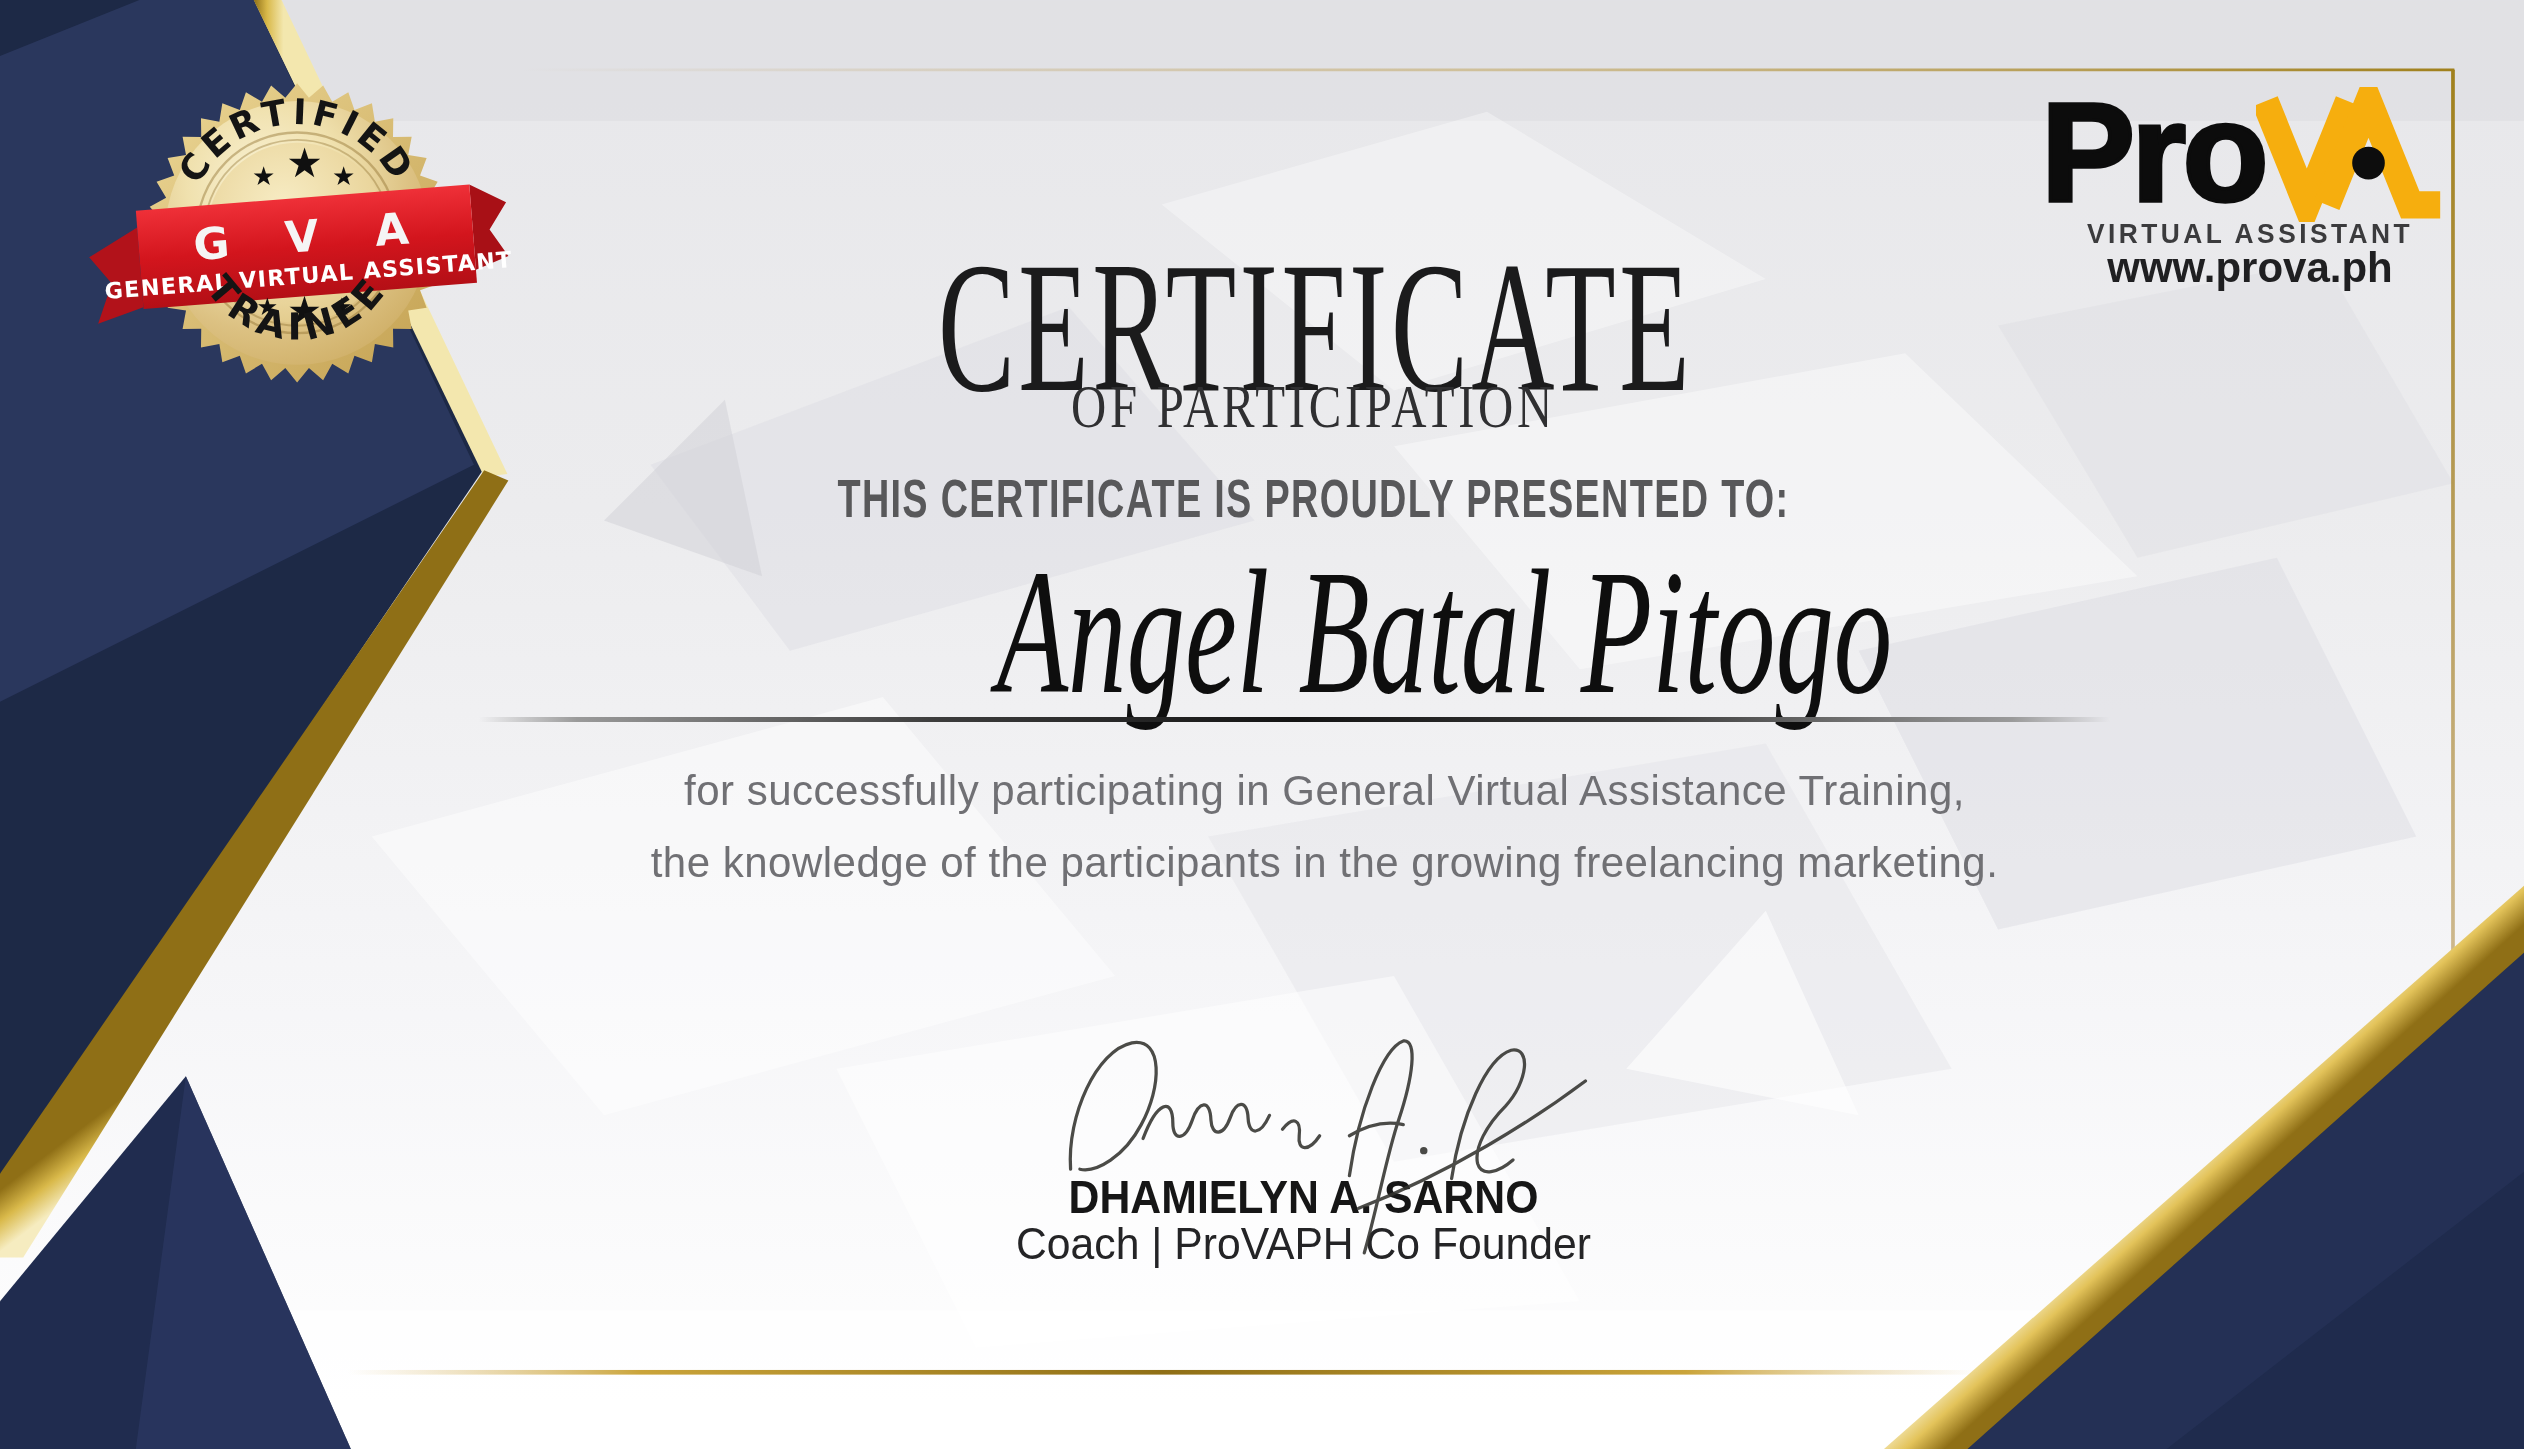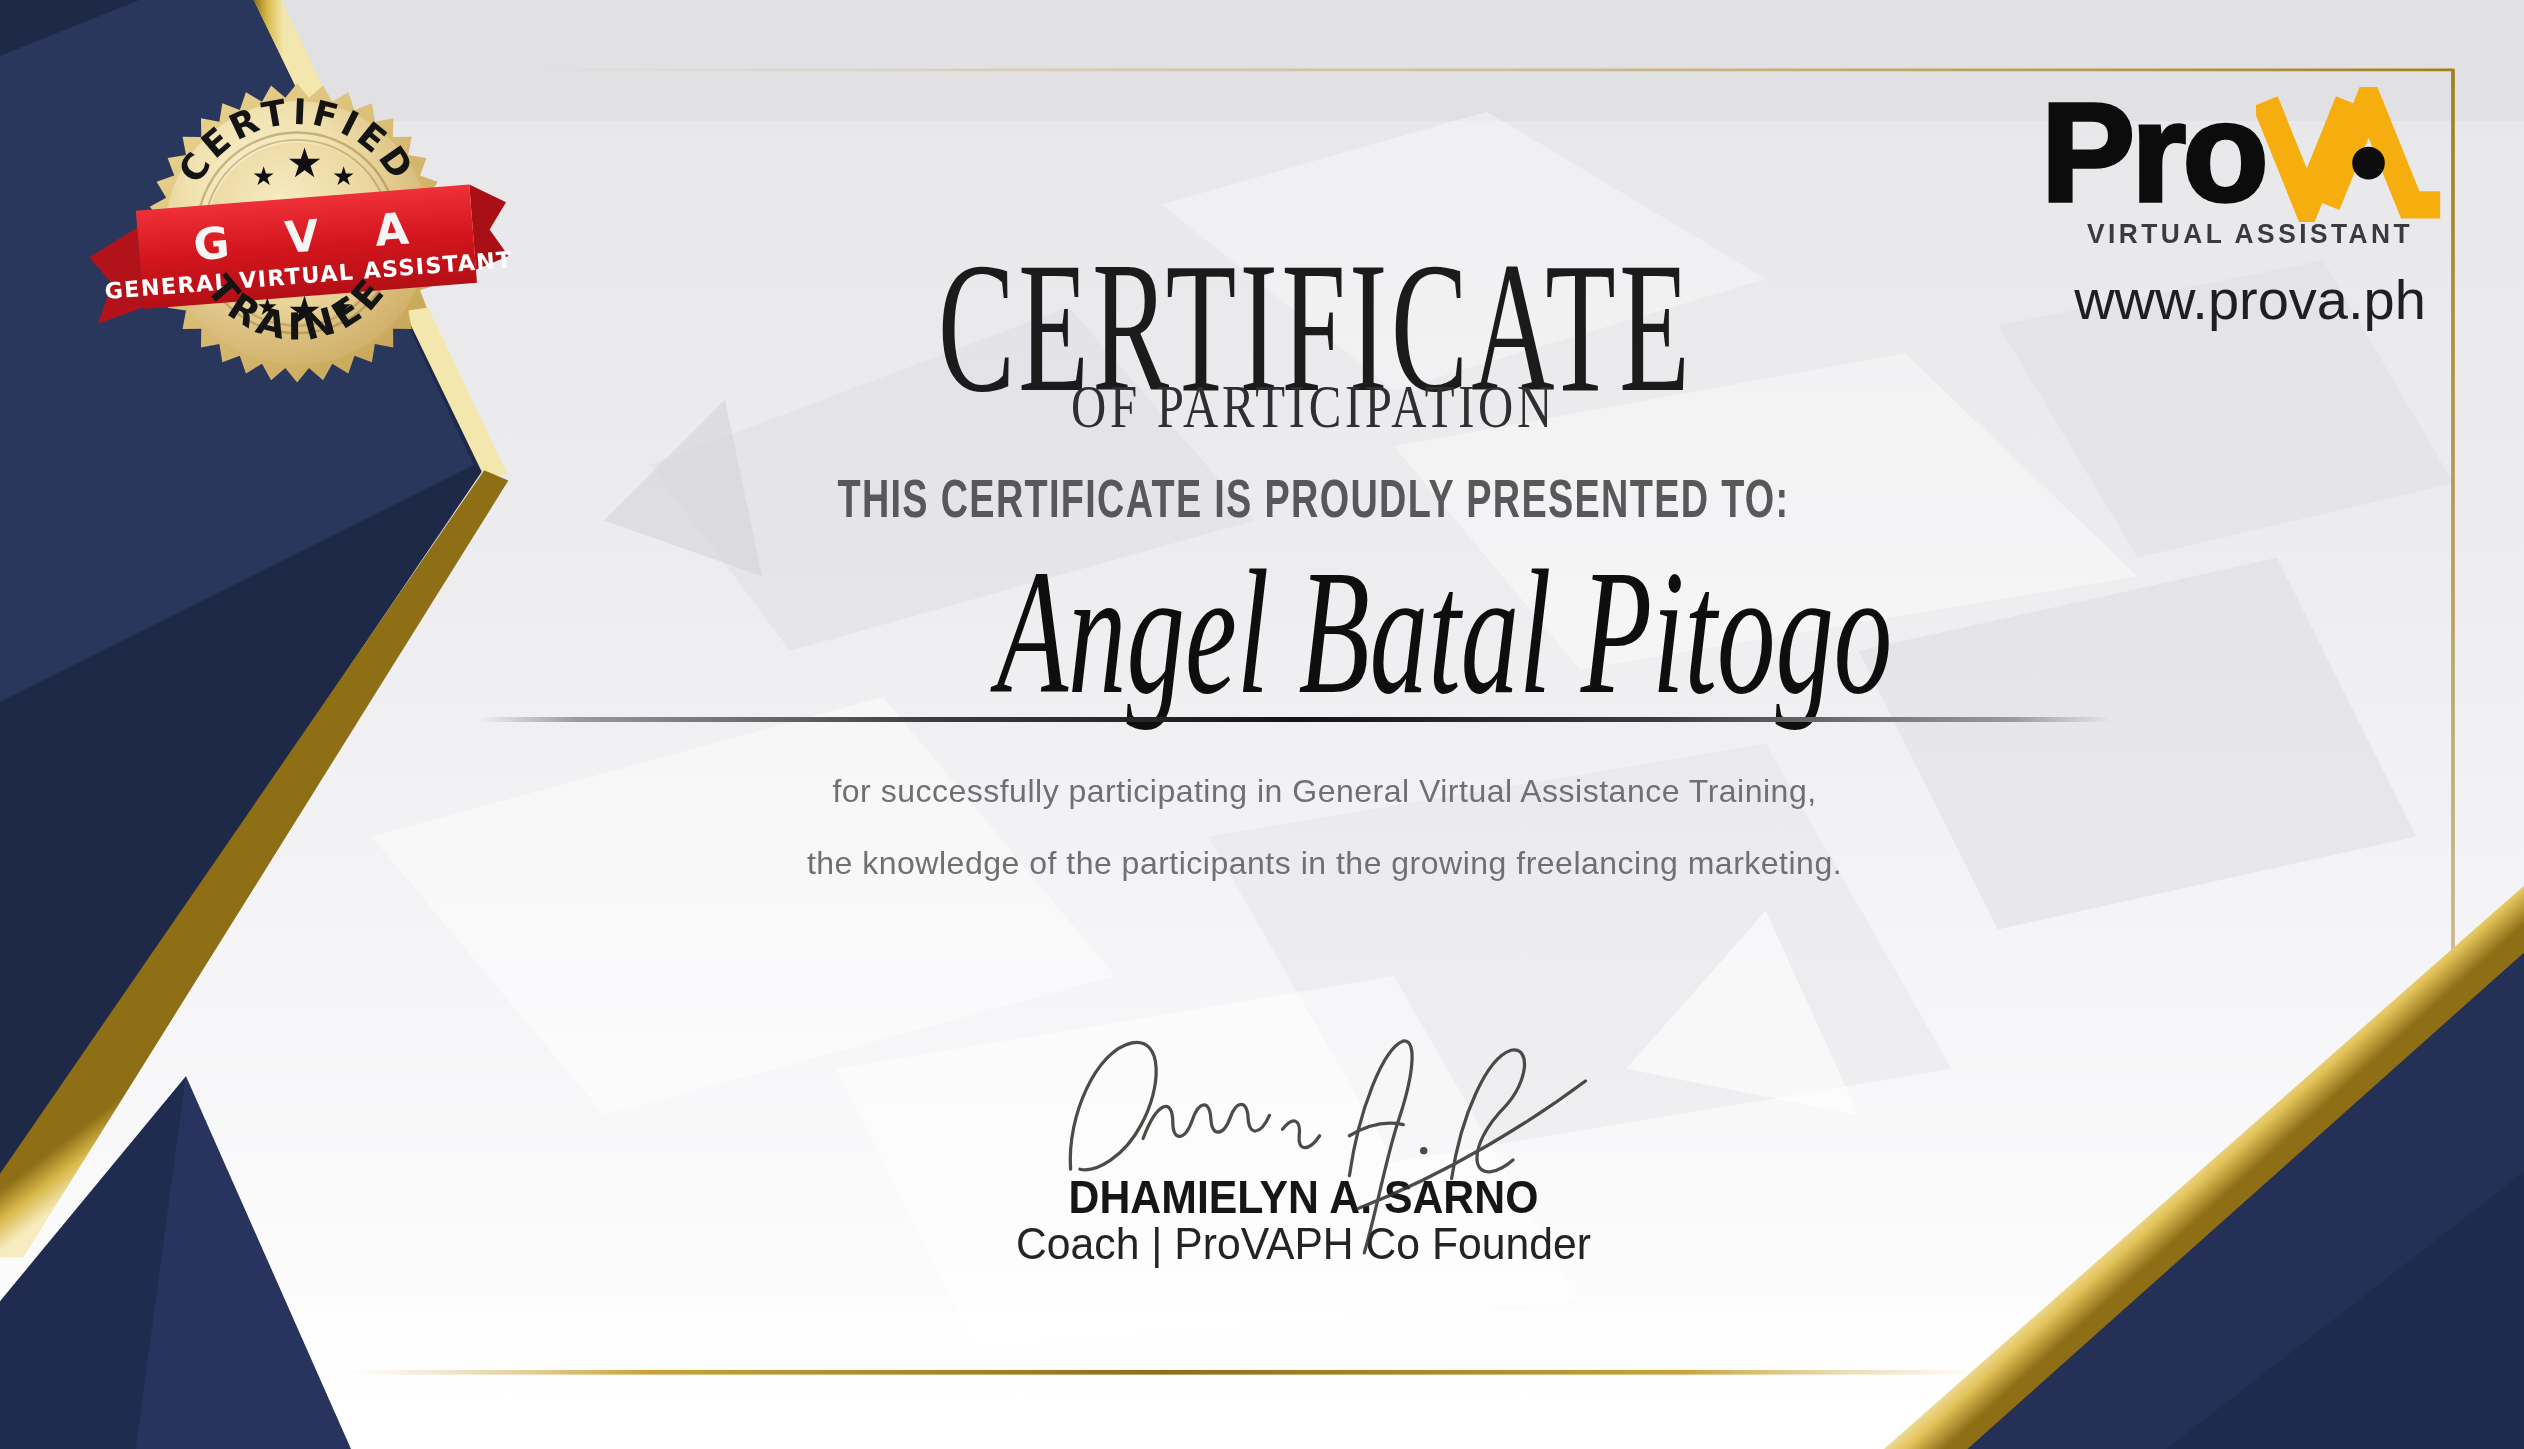--- a/index.html
+++ b/index.html
@@ -13,37 +13,37 @@
   .center-text{position:absolute;text-align:center;white-space:nowrap;}
   #cert-title{left:386px;top:230px;width:1859px;font-family:"Liberation Serif",serif;
     font-size:186px;line-height:195px;letter-spacing:5.6px;color:#1b1b1c;
     transform:scaleX(.62);}
   #cert-subtitle{left:384px;top:374px;width:1859px;font-family:"Liberation Serif",serif;
     font-size:61px;line-height:65px;letter-spacing:4.6px;color:#2f2f31;transform:scaleX(.8);}
   #presented-line{left:384px;top:470px;width:1859px;font-weight:bold;
     font-size:54px;line-height:56px;letter-spacing:1.9px;color:#58585a;transform:scaleX(.7);}
   #recipient-name{left:515px;top:544px;width:1859px;font-family:"Liberation Serif",serif;
     font-style:italic;font-size:177px;line-height:177px;color:#0e0e0e;transform:scaleX(.66);}
-  #body-text{left:395px;top:755px;width:1859px;font-size:32px;line-height:72px;
+  #body-text{left:395px;top:755px;width:1859px;font-size:42px;line-height:72px;
     letter-spacing:0.5px;color:#707074;}
   #signatory-name{left:374px;top:1173px;width:1859px;font-weight:bold;
     font-size:46px;line-height:48px;color:#161616;transform:scaleX(.93);}
   #signatory-role{left:374px;top:1221px;width:1859px;font-size:44px;line-height:46px;
     color:#242426;transform:scaleX(.97);}
   
   #name-underline{left:479px;top:717px;width:1631px;height:4.6px;
     background:linear-gradient(90deg,rgba(160,160,160,0) 0%,#9a9a9a 6%,#3c3c3c 28%,#141414 50%,#3c3c3c 72%,#9a9a9a 94%,rgba(160,160,160,0) 100%);}
   
   #logo-pro{left:2041px;top:82px;font-size:141px;line-height:141px;font-weight:bold;
     letter-spacing:-3.7px;color:#0c0c0c;-webkit-text-stroke:3.7px #0c0c0c;}
   #logo-mark{left:2256px;top:87px;}
   #logo-tagline{left:2041px;top:219px;width:418px;font-weight:bold;font-size:28px;
     line-height:30px;letter-spacing:3.7px;color:#3b3b3d;transform:scaleX(.94);}
-  #logo-site{left:2041px;top:245px;width:418px;font-weight:normal;font-size:56px;
-    line-height:45px;color:#1f1f21;margin-top:32px;}
+  #logo-site{left:2041px;top:245px;width:418px;font-weight:bold;font-size:42px;
+    line-height:45px;color:#1f1f21;}
 </style>
 </head>
 <body>
 
 <div id="stage">
 
   <svg class="abs" style="left:0;top:0" width="2525" height="1450" viewBox="0 0 2717 1560">
     <defs>
       <linearGradient id="goldA" x1="273" y1="0" x2="305" y2="0" gradientUnits="userSpaceOnUse">
         <stop offset="0" stop-color="#8f6f16"></stop>

